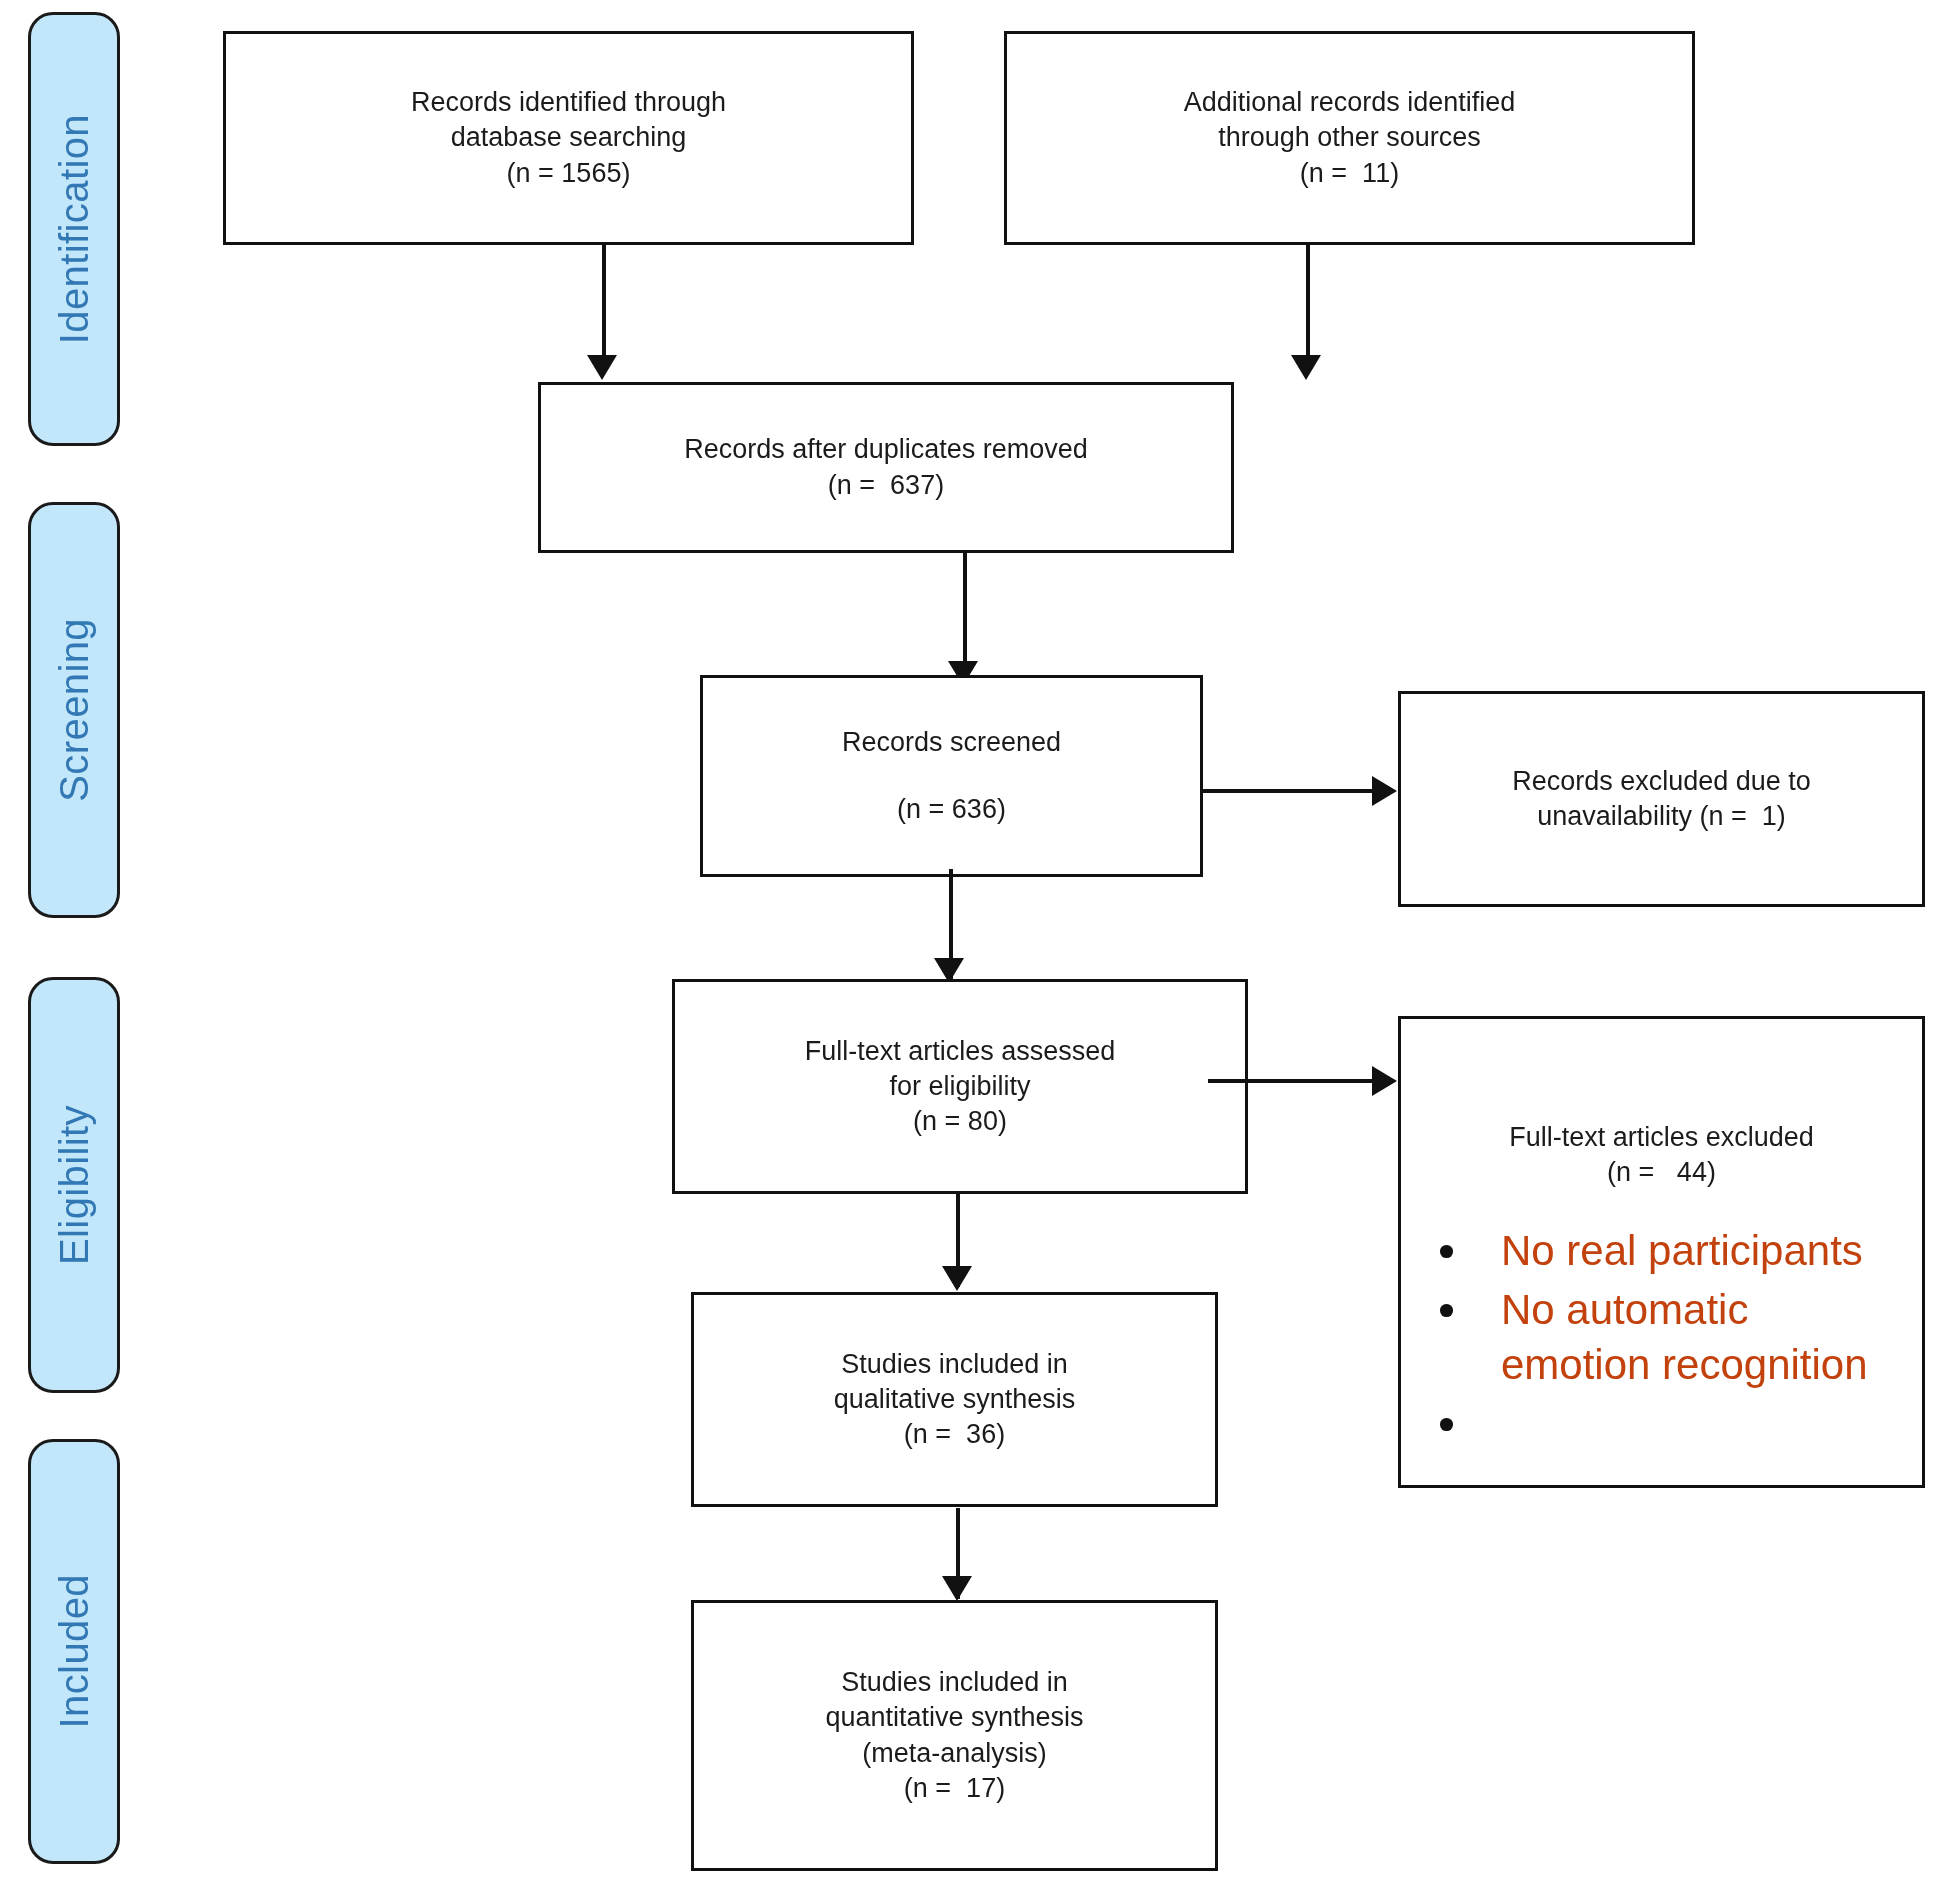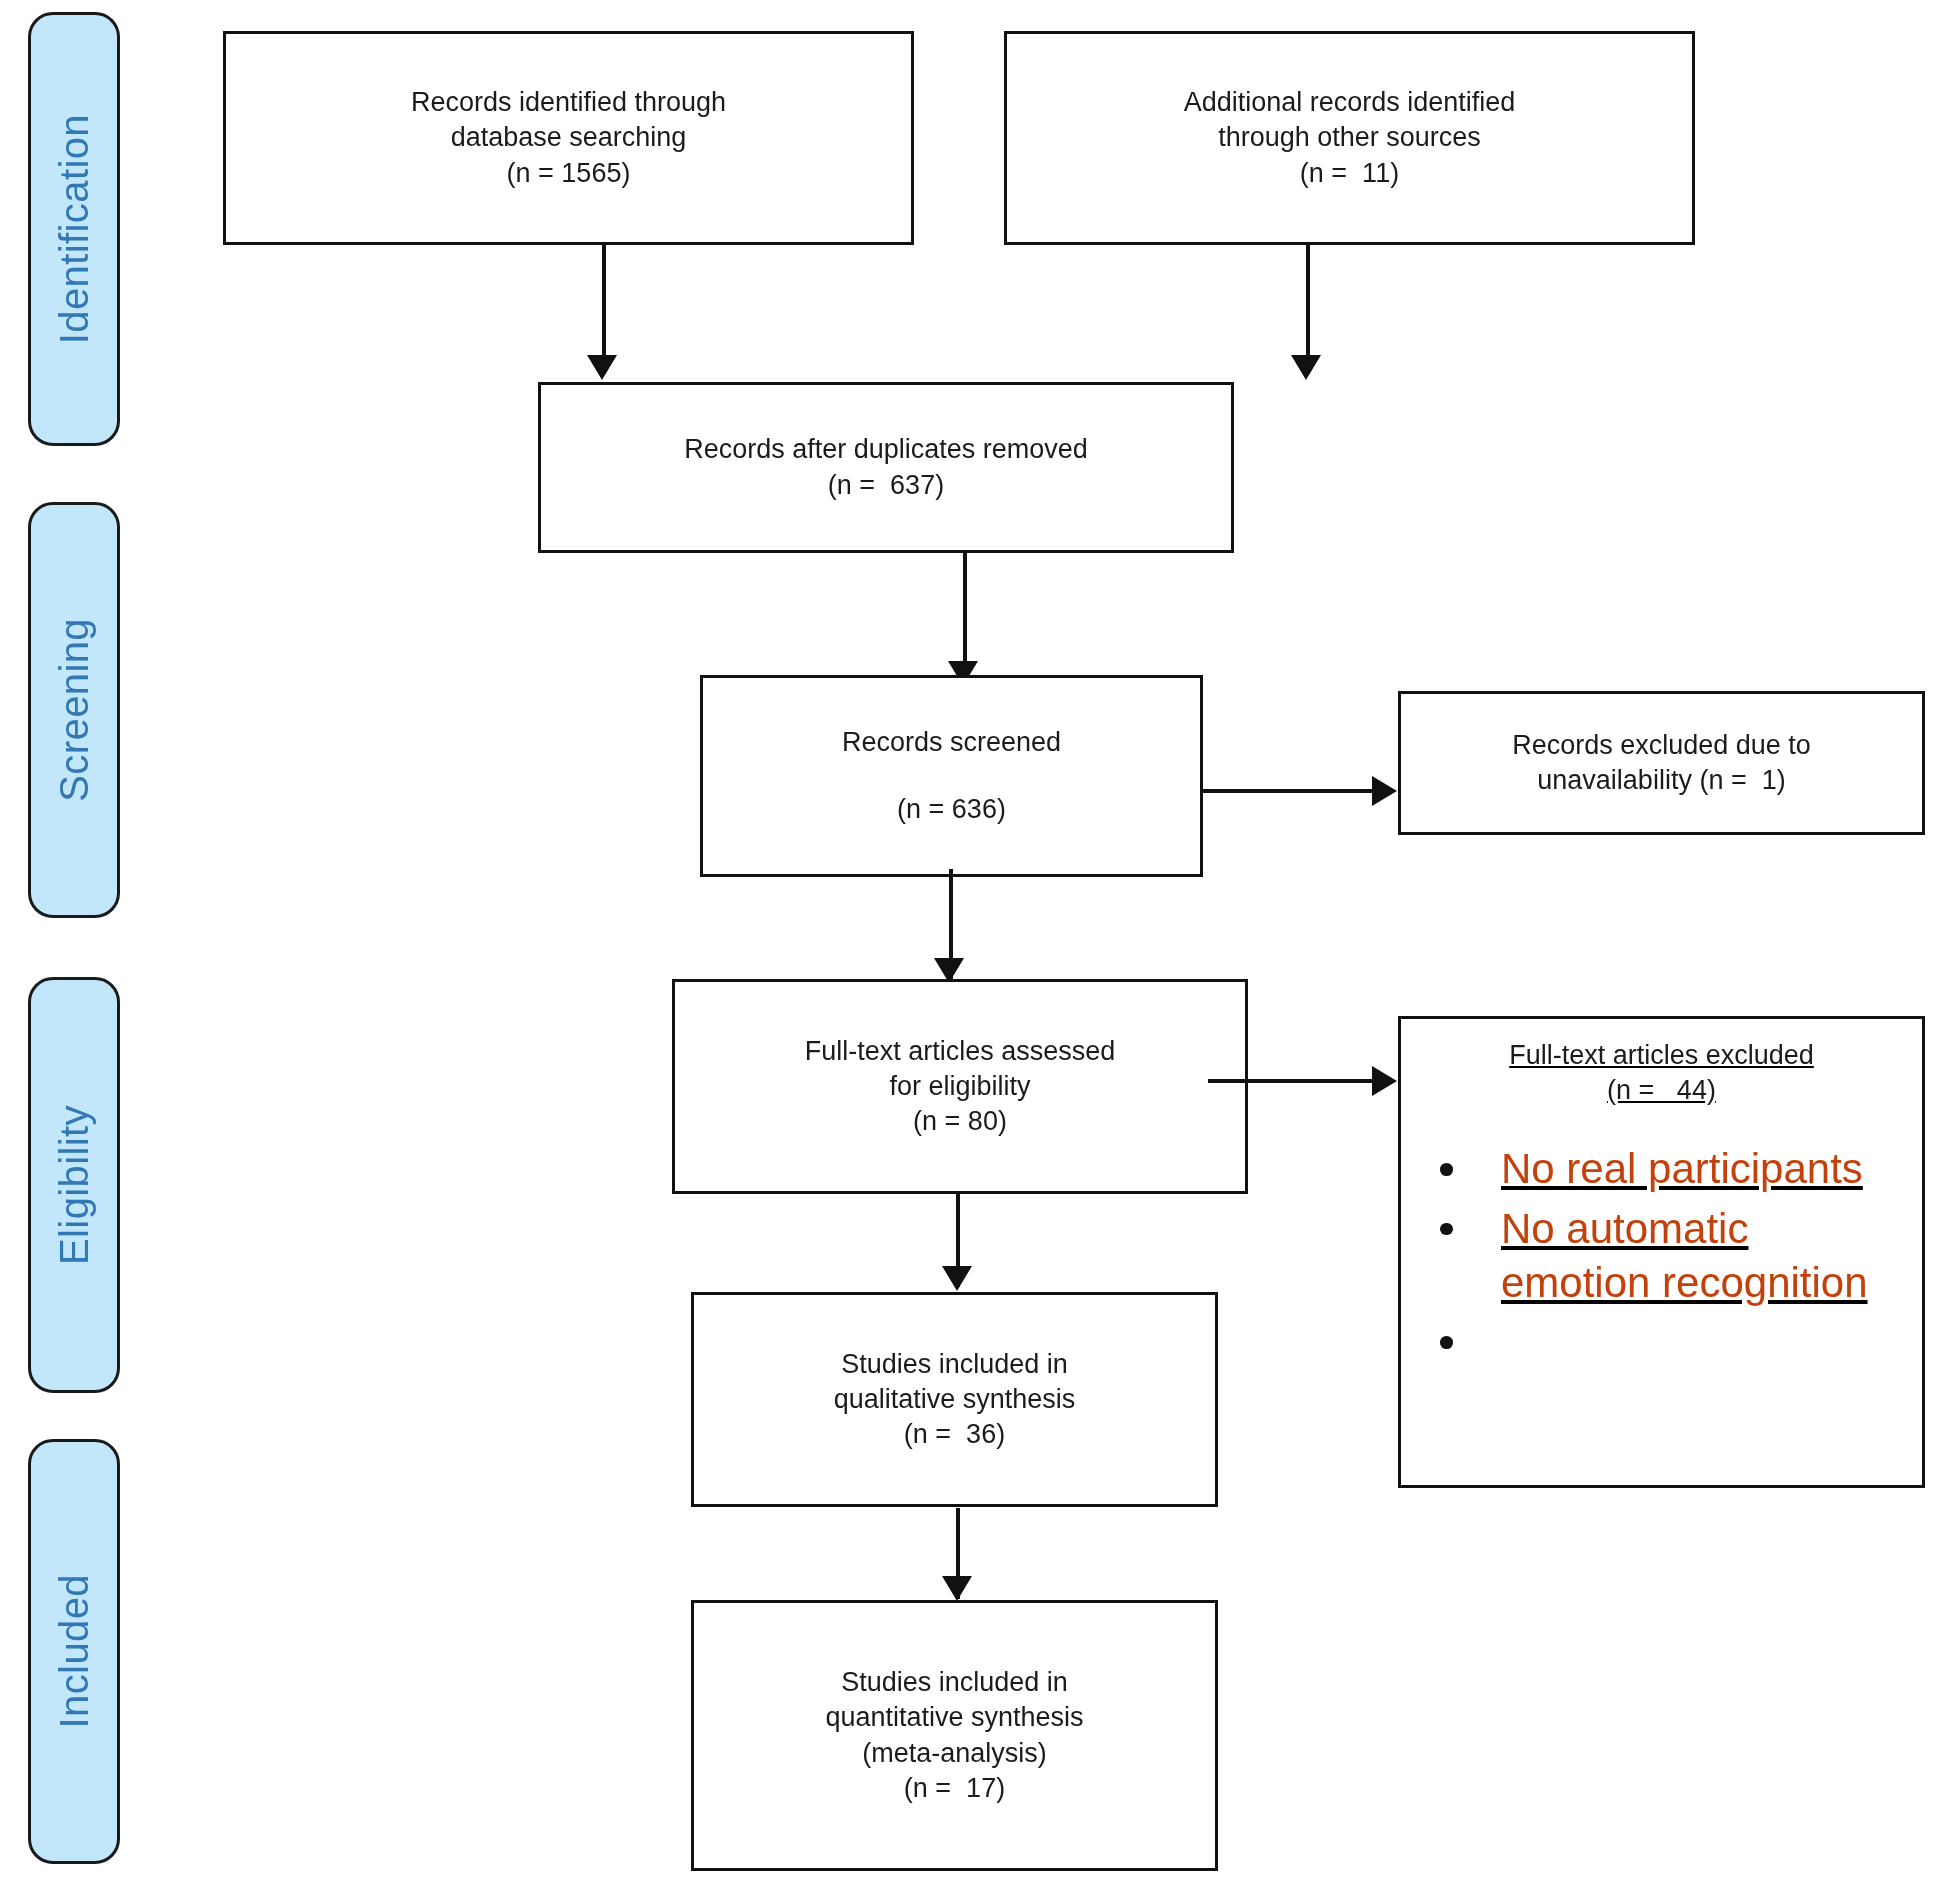--- a/index.html
+++ b/index.html
@@ -47,23 +47,22 @@
     box-sizing: border-box;
     background: #ffffff;
     border: 3.7px solid #111111;
     display: flex;
     flex-direction: column;
     align-items: center;
     justify-content: center;
     padding: 6px 12px;
   }
   .flow-box.topalign {
-    justify-content: flex-start;
+    justify-content: center;
     padding-top: 19.3px;
-    text-decoration: underline;
   }
   .box-line {
     color: #1b1b1b;
     font-size: 27px;
     line-height: 1.30;
     text-align: center;
     white-space: pre;
   }
 
   
@@ -166,21 +165,21 @@
   </div>
 
   <div class="vline" style="left:963px; top:553px; width:3.7px; height:119px;"></div>
   <div class="arrow-down" style="left:948px; top:661px;"></div>
 
   <div class="flow-box" style="left:700px; top:675px; width:503px; height:202px;gap:32px;">
     <div class="box-line">Records screened</div>
     <div class="box-line">(n = 636)</div>
   </div>
 
-  <div class="flow-box" style="left:1398px; top:691px; width:527px; height:144px;">
+  <div class="flow-box" style="left:1398px; top:691px; width:527px; height:216px;">
     <div class="box-line">Records excluded due to</div>
     <div class="box-line">unavailability (n =  1)</div>
   </div>
 
   <div class="hline" style="left:1203px; top:789px; width:171px;"></div>
   <div class="arrow-right" style="left:1372px; top:776px;"></div>
 
   <div class="vline" style="left:949px; top:869px; width:3.7px; height:110px;"></div>
   <div class="arrow-down" style="left:934px; top:958px;"></div>
 

